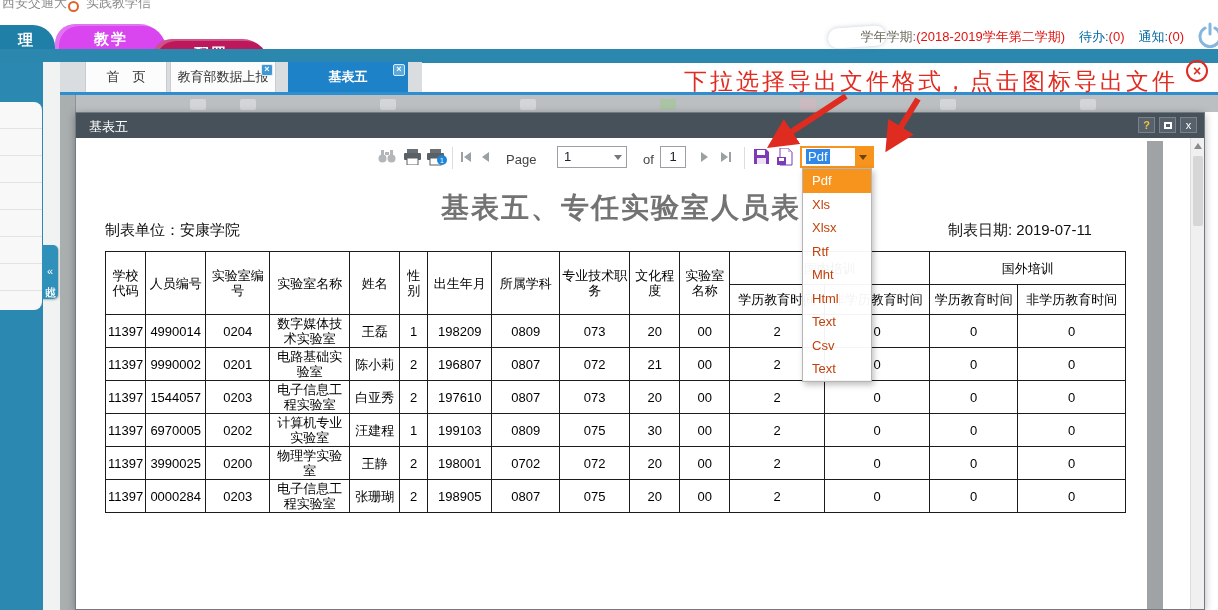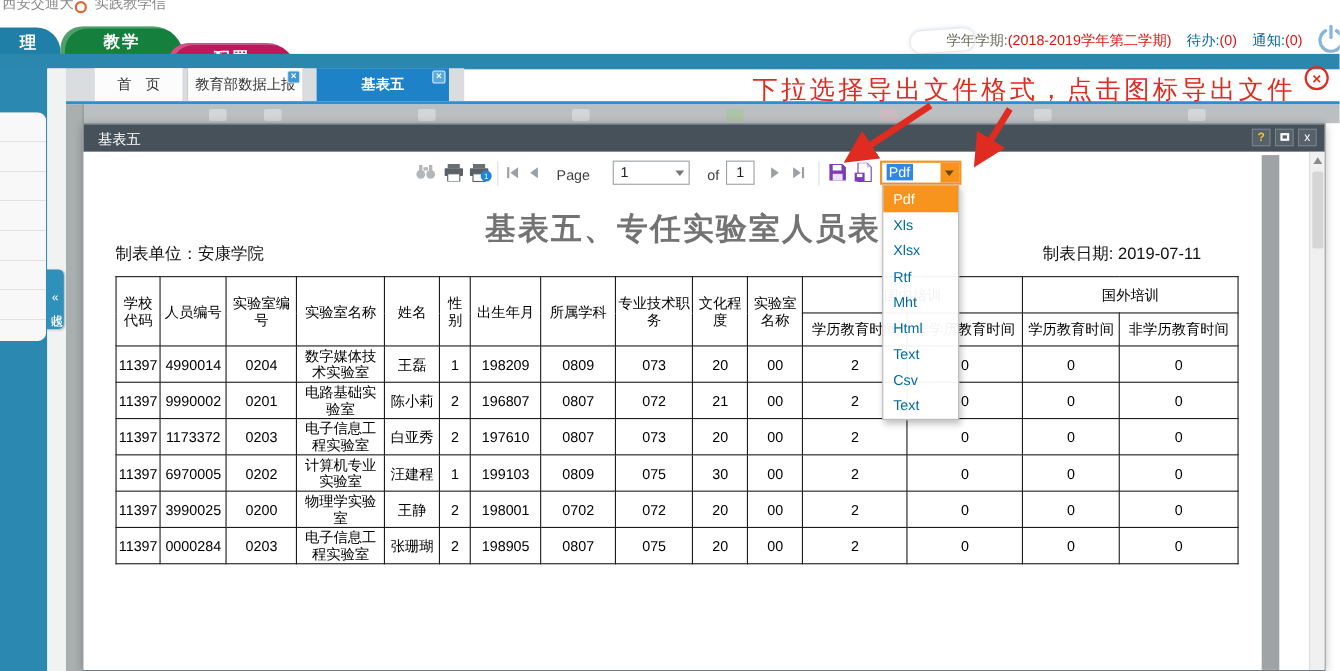--- a/index.html
+++ b/index.html
@@ -10,21 +10,21 @@
   
   .bookmark-bar { position:absolute; left:0; top:0; width:1218px; height:13px; overflow:hidden; background:#fff; }
   .bm { position:absolute; top:-6px; font-size:13px; color:#8a8a8a; }
   .bm1 { left:2px; }
   .bm2 { left:86px; }
   .favicon { position:absolute; left:68px; top:1px; width:11px; height:11px; border:2px solid #e0652c; border-radius:50%; }
 
   
   .nav-tab { position:absolute; height:29px; border-radius:20px 28px 0 0; color:#fff; font-size:15px; font-weight:bold; text-align:center; line-height:30px; letter-spacing:2px; }
   .nav-tab.partial { left:-30px; top:25px; width:85px; background:#1f7fa6; border-radius:0 22px 0 0; text-align:right; padding-right:22px; letter-spacing:0; }
-  .nav-tab.teaching { left:55px; top:24px; width:112px; background:#15803d; box-shadow:inset 4px 2px 0 rgba(255,255,255,.25); }
+  .nav-tab.teaching { left:55px; top:24px; width:112px; background:#d946ef; box-shadow:inset 4px 2px 0 rgba(255,255,255,.25); }
   .nav-tab.config { left:152px; top:39px; width:118px; background:#be185d; box-shadow:inset 4px 2px 0 rgba(255,255,255,.25); }
   .teal-strip { position:absolute; left:0; top:49px; width:1218px; height:14px; background:#2b87ad; }
 
   
   .top-info { position:absolute; top:28px; right:34px; font-size:13px; color:#6d6d5e; white-space:nowrap; }
   .top-info .red { color:#e01310; font-weight:normal; }
   .top-info .seg { margin-left:14px; color:#0369a1; }
   .redaction-blob { position:absolute; top:27px; right:332px; width:58px; height:20px; background:#fff; border-radius:10px; box-shadow:0 0 5px rgba(120,140,160,.45); transform:rotate(-4deg); }
   .power { position:absolute; left:1197px; top:22px; width:26px; height:26px; }
 
@@ -97,21 +97,21 @@
   table.report thead tr.sub th { height:30px; }
   table.report td { font-size:13px; color:#000; height:32px; line-height:15px; padding:1px 2px; }
   .page-edge { position:absolute; left:1071px; top:3px; width:16px; height:468px; background:#9fa3a5; }
   .vscroll { position:absolute; right:0; top:0; width:14px; height:471px; background:#f0f0f0; border-left:1px solid #dcdcdc; }
   .vscroll .up { position:absolute; left:3px; top:5px; width:0; height:0; border-left:4px solid transparent; border-right:4px solid transparent; border-bottom:6px solid #8a8a8a; }
   .vscroll .thumb { position:absolute; left:2px; top:18px; width:10px; height:70px; background:#d6d6d6; border-radius:2px; }
 
   
   .fmt-list { position:absolute; left:802px; top:168px; width:70px; background:rgba(255,255,255,.95); border:1px solid #b5b5b5;
     box-shadow:2px 3px 6px rgba(0,0,0,.25); list-style:none; z-index:50; }
-  .fmt-list li { height:23.5px; line-height:23.5px; padding-left:9px; font-size:13px; color:#0369a1; cursor:pointer; }
+  .fmt-list li { height:23.5px; line-height:23.5px; padding-left:9px; font-size:13px; color:#c2410c; cursor:pointer; }
   .fmt-list li.sel { background:#f7941e; color:#fff; }
 
   .arrows-overlay { position:absolute; left:0; top:0; width:1218px; height:610px; pointer-events:none; z-index:60; }
 </style>
 </head>
 <body>
 
 <div class="screen">
 
   <div class="bookmark-bar">
@@ -320,21 +320,21 @@
               <td>072</td>
               <td>21</td>
               <td>00</td>
               <td>2</td>
               <td>0</td>
               <td>0</td>
               <td>0</td>
             </tr>
             <tr>
               <td>11397</td>
-              <td>1173372</td>
+              <td>1544057</td>
               <td>0203</td>
               <td>电子信息工程实验室</td>
               <td>白亚秀</td>
               <td>2</td>
               <td>197610</td>
               <td>0807</td>
               <td>073</td>
               <td>20</td>
               <td>00</td>
               <td>2</td>

